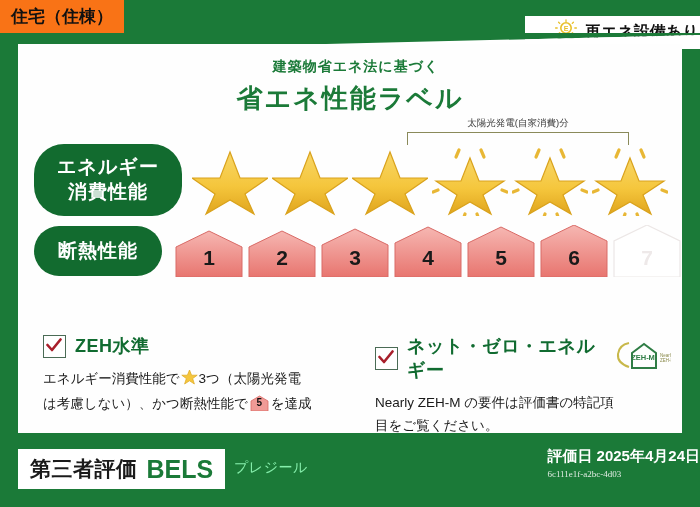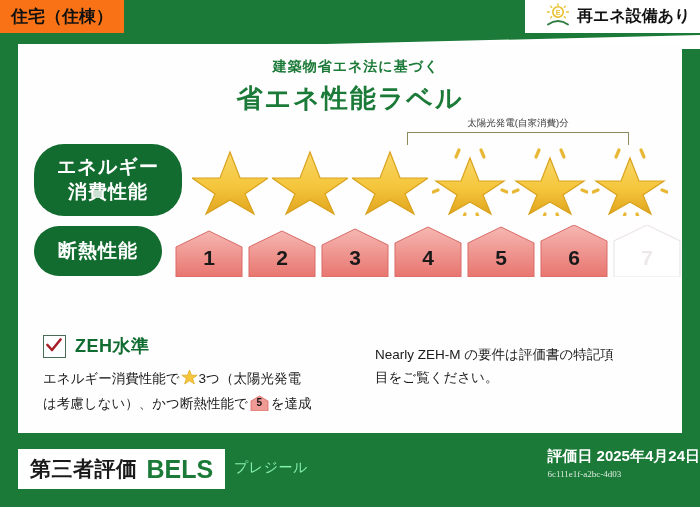--- a/index.html
+++ b/index.html
@@ -15,22 +15,22 @@
   }
   
   .tab-left{
     position:absolute;left:0;top:0;width:124px;height:33px;
     background:#f97316;display:flex;align-items:center;justify-content:center;
   }
   .tab-left span{
     font-size:17px;font-weight:bold;color:#111;letter-spacing:0px;
   }
   .tab-right{
-    position:absolute;right:0;top:0;width:175px;height:33px;
-    background:#ffffff;display:flex;align-items:center;gap:6px;padding-left:20px;
+    position:absolute;right:0;top:16px;width:175px;height:33px;
+    background:#ffffff;display:flex;align-items:center;gap:6px;padding-left:28px;
     box-sizing:border-box;
   }
   .tab-right .txt{font-size:16px;font-weight:bold;color:#111;}
   .diag{
     position:absolute;left:0;top:33px;width:700px;height:16px;overflow:hidden;
   }
   .diag svg{display:block;}
   
   .card{
     position:absolute;left:18px;top:44px;width:664px;height:389px;
@@ -321,20 +321,37 @@
           <span>は考慮しない）、かつ断熱性能で</span><span class="inline-house">
             <svg width="19" height="16" viewBox="0 0 19 16" style="position:absolute;left:0;top:0;">
               <polygon points="1,16 1,6 9.5,1 18,6 18,16" fill="#f09a96" stroke="#d96a66" stroke-width="0.8"></polygon>
             </svg>
             <span class="n">5</span>
           </span><span>を達成</span>
         </div>
       </div>
 
       <div class="col">
+        <div class="col-head">
+          <span class="chk">
+            <svg width="16" height="15" viewBox="0 0 16 15">
+              <path d="M1.5 7 L6 12 L14.5 1.5" fill="none" stroke="#a81f2b" stroke-width="2.6" stroke-linecap="round" stroke-linejoin="round"></path>
+            </svg>
+          </span>
+          <span class="ht">ネット・ゼロ・エネルギー</span>
+          <span class="zehm">
+            <svg width="56" height="30" viewBox="0 0 56 30">
+              <path d="M14 26 Q2 22 3 13 Q4 4 14 2" fill="none" stroke="#c8b84a" stroke-width="2"></path>
+              <polygon points="17,27 17,12 29,3 41,12 41,27" fill="none" stroke="#2f7d45" stroke-width="2"></polygon>
+              <text x="28" y="19" font-size="7.5" font-weight="bold" fill="#2f7d45" text-anchor="middle" font-family="Liberation Sans, sans-serif">ZEH-M</text>
+              <text x="45" y="16" font-size="4.5" fill="#8a8a4a" font-family="Liberation Sans, sans-serif">Nearly</text>
+              <text x="45" y="21" font-size="4.5" fill="#8a8a4a" font-family="Liberation Sans, sans-serif">ZEH-M</text>
+            </svg>
+          </span>
+        </div>
         <div class="col-body">
           <span>Nearly ZEH-M の要件は評価書の特記項</span><br>
           <span>目をご覧ください。</span>
         </div>
       </div>
 
     </div>
   </div>
 
   <div class="footer">

